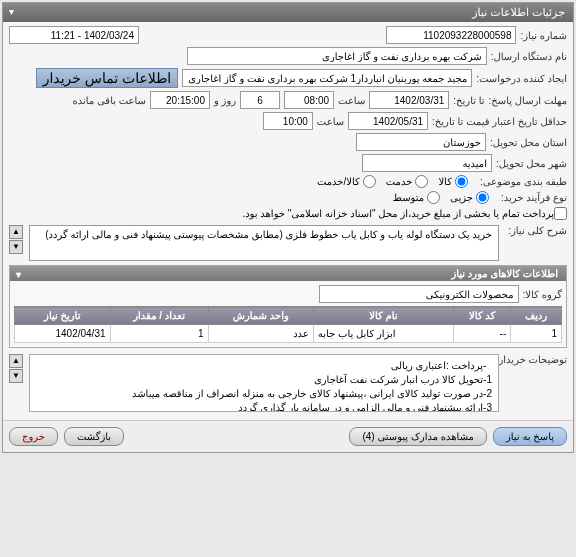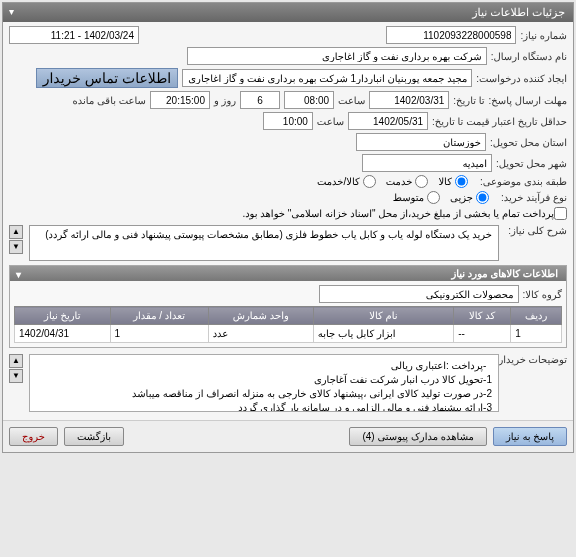--- a/index.html
+++ b/index.html
@@ -139,28 +139,28 @@
   width: 100%;
   border-collapse: collapse;
   font-size: 10px;
   margin-top: 3px;
 }
 table.data-table th {
   background: linear-gradient(to bottom, #9a9aa8, #7b7b8e);
   color: #fff;
   padding: 3px 4px;
   border: 1px solid #888;
-  font-weight: normal;
+  font-weight: bold;
   text-align: center;
 }
 table.data-table td {
   border: 1px solid #ccc;
   padding: 3px 4px;
   background: #fff;
-  text-align: left;
+  text-align: right;
 }
 .notes-area {
   border: 1px solid #aaa;
   background: #fff;
   padding: 4px 6px;
   font-size: 10px;
   height: 58px;
   width: 100%;
   resize: none;
   font-family: inherit;
@@ -177,21 +177,21 @@
 .button-group-left, .button-group-right {
   display: flex;
   gap: 6px;
 }
 .action-btn {
   background: linear-gradient(to bottom, #f0f0f0, #d0d0d0);
   border: 1px solid #888;
   padding: 3px 12px;
   font-size: 10px;
   cursor: pointer;
-  border-radius: 2px;
+  border-radius: 8px;
   font-family: inherit;
 }
 .action-btn.primary {
   background: linear-gradient(to bottom, #c0d8f0, #9ab8de);
   border-color: #6a88b8;
 }
 .action-btn.danger {
   color: #a00000;
 }
 .check-row {

